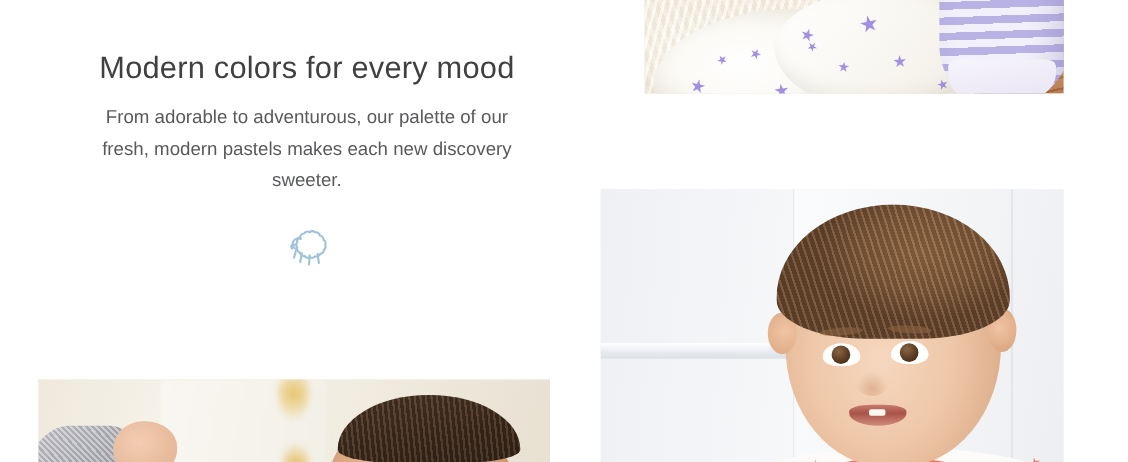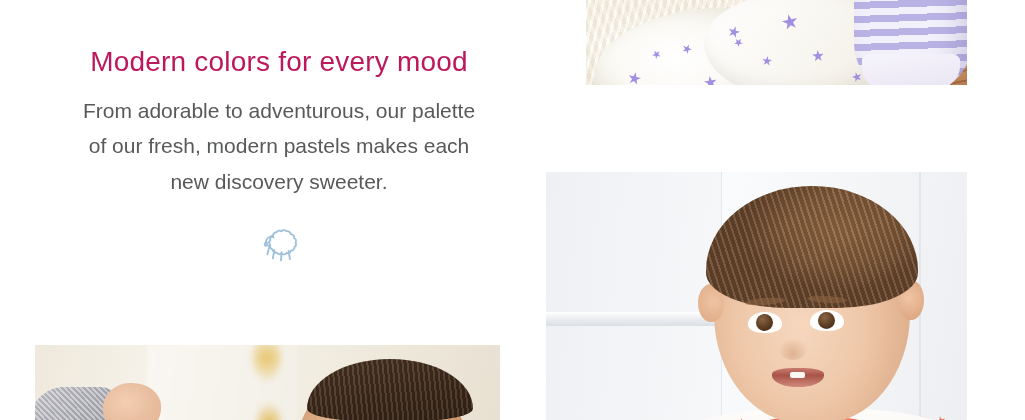--- a/index.html
+++ b/index.html
@@ -26,29 +26,29 @@
     top: 44px;
     width: 490px;
     text-align: center;
   }
 
   .headline {
     font-family: "Liberation Sans", sans-serif;
     font-size: 28px;
     font-weight: 400;
     letter-spacing: 0.2px;
-    color: #be185d;
+    color: #404040;
     line-height: 1.25;
     white-space: nowrap;
   }
 
   .body-copy {
     margin-top: 14px;
     font-family: "Liberation Sans", sans-serif;
-    font-size: 21px;
+    font-size: 17px;
     font-weight: 400;
     color: #58595b;
     line-height: 1.68;
     padding: 0 48px;
   }
 
   .sheep-wrap {
     margin-top: 26px;
     display: flex;
     justify-content: center;

